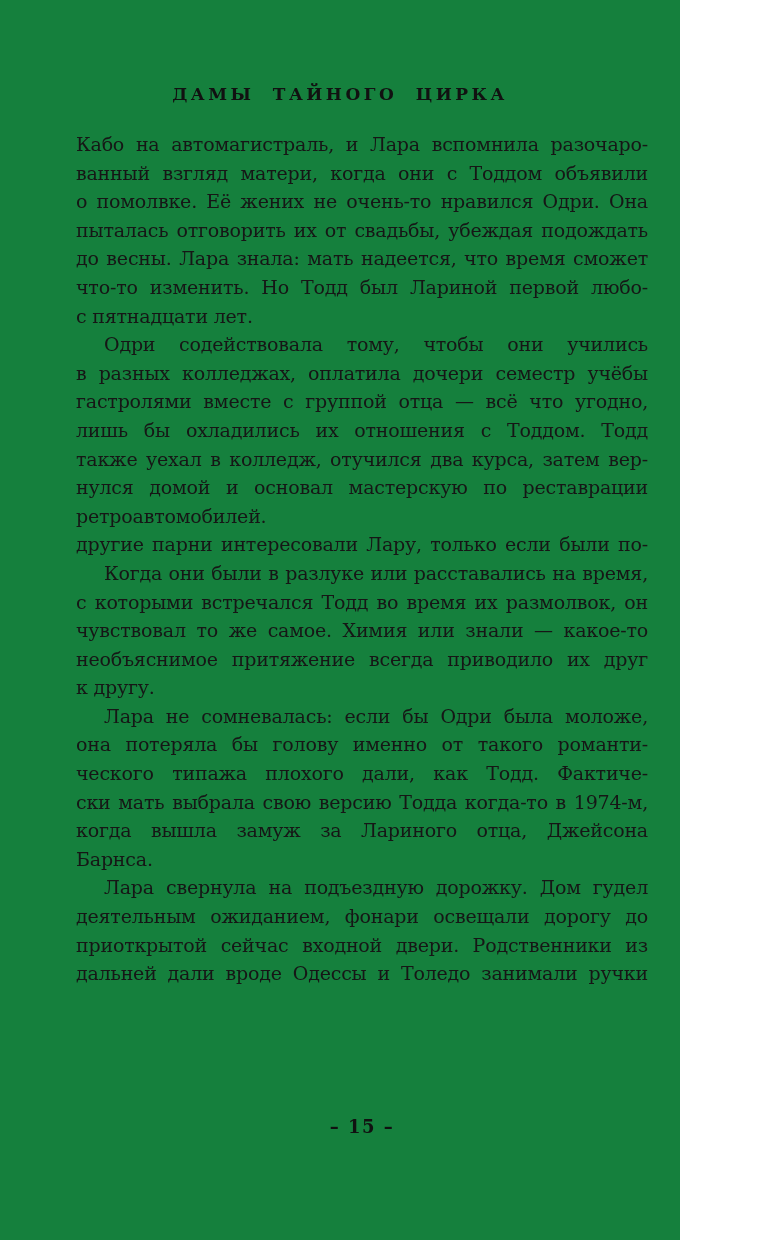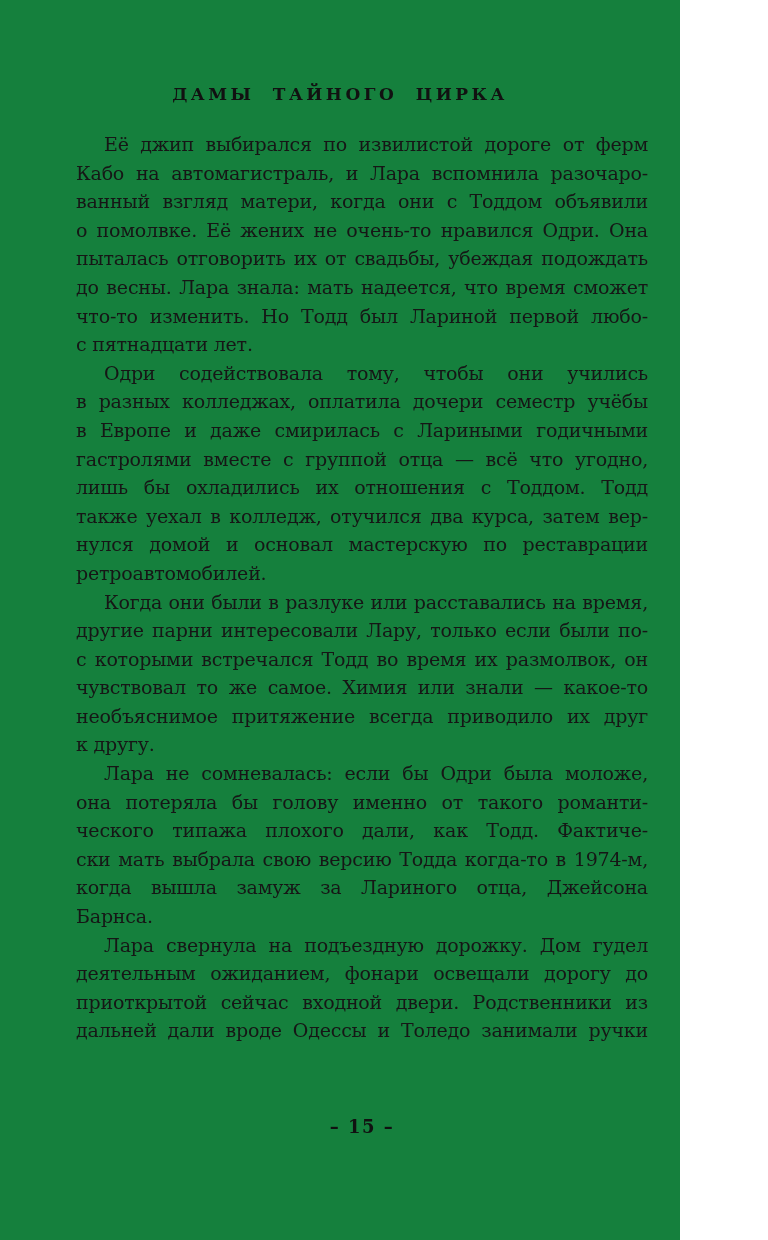--- a/index.html
+++ b/index.html
@@ -60,38 +60,36 @@
     color: #111111;
   }
 </style>
 </head>
 <body>
 
 <div class="page">
   <div class="running-header">ДАМЫ ТАЙНОГО ЦИРКА</div>
 
   <div class="text-block">
-      <div class="line first">Её джип выбирался по извилистой дороге от ферм</div>
       <div class="line">Кабо на автомагистраль, и Лара вспомнила разочаро-</div>
       <div class="line">ванный взгляд матери, когда они с Тоддом объявили</div>
       <div class="line">о помолвке. Её жених не очень-то нравился Одри. Она</div>
       <div class="line">пыталась отговорить их от свадьбы, убеждая подождать</div>
       <div class="line">до весны. Лара знала: мать надеется, что время сможет</div>
       <div class="line">что-то изменить. Но Тодд был Лариной первой любо-</div>
       <div class="line lastline">с пятнадцати лет.</div>
       <div class="line first">Одри содействовала тому, чтобы они учились</div>
       <div class="line">в разных колледжах, оплатила дочери семестр учёбы</div>
-      <div class="line">в Европе и даже смирилась с Лариными годичными</div>
       <div class="line">гастролями вместе с группой отца — всё что угодно,</div>
       <div class="line">лишь бы охладились их отношения с Тоддом. Тодд</div>
       <div class="line">также уехал в колледж, отучился два курса, затем вер-</div>
       <div class="line">нулся домой и основал мастерскую по реставрации</div>
       <div class="line lastline">ретроавтомобилей.</div>
+      <div class="line">другие парни интересовали Лару, только если были по-</div>
       <div class="line first">Когда они были в разлуке или расставались на время,</div>
-      <div class="line">другие парни интересовали Лару, только если были по-</div>
       <div class="line">с которыми встречался Тодд во время их размолвок, он</div>
       <div class="line">чувствовал то же самое. Химия или знали — какое-то</div>
       <div class="line">необъяснимое притяжение всегда приводило их друг</div>
       <div class="line lastline">к другу.</div>
       <div class="line first">Лара не сомневалась: если бы Одри была моложе,</div>
       <div class="line">она потеряла бы голову именно от такого романти-</div>
       <div class="line">ческого типажа плохого дали, как Тодд. Фактиче-</div>
       <div class="line">ски мать выбрала свою версию Тодда когда-то в 1974-м,</div>
       <div class="line">когда вышла замуж за Лариного отца, Джейсона</div>
       <div class="line lastline">Барнса.</div>

